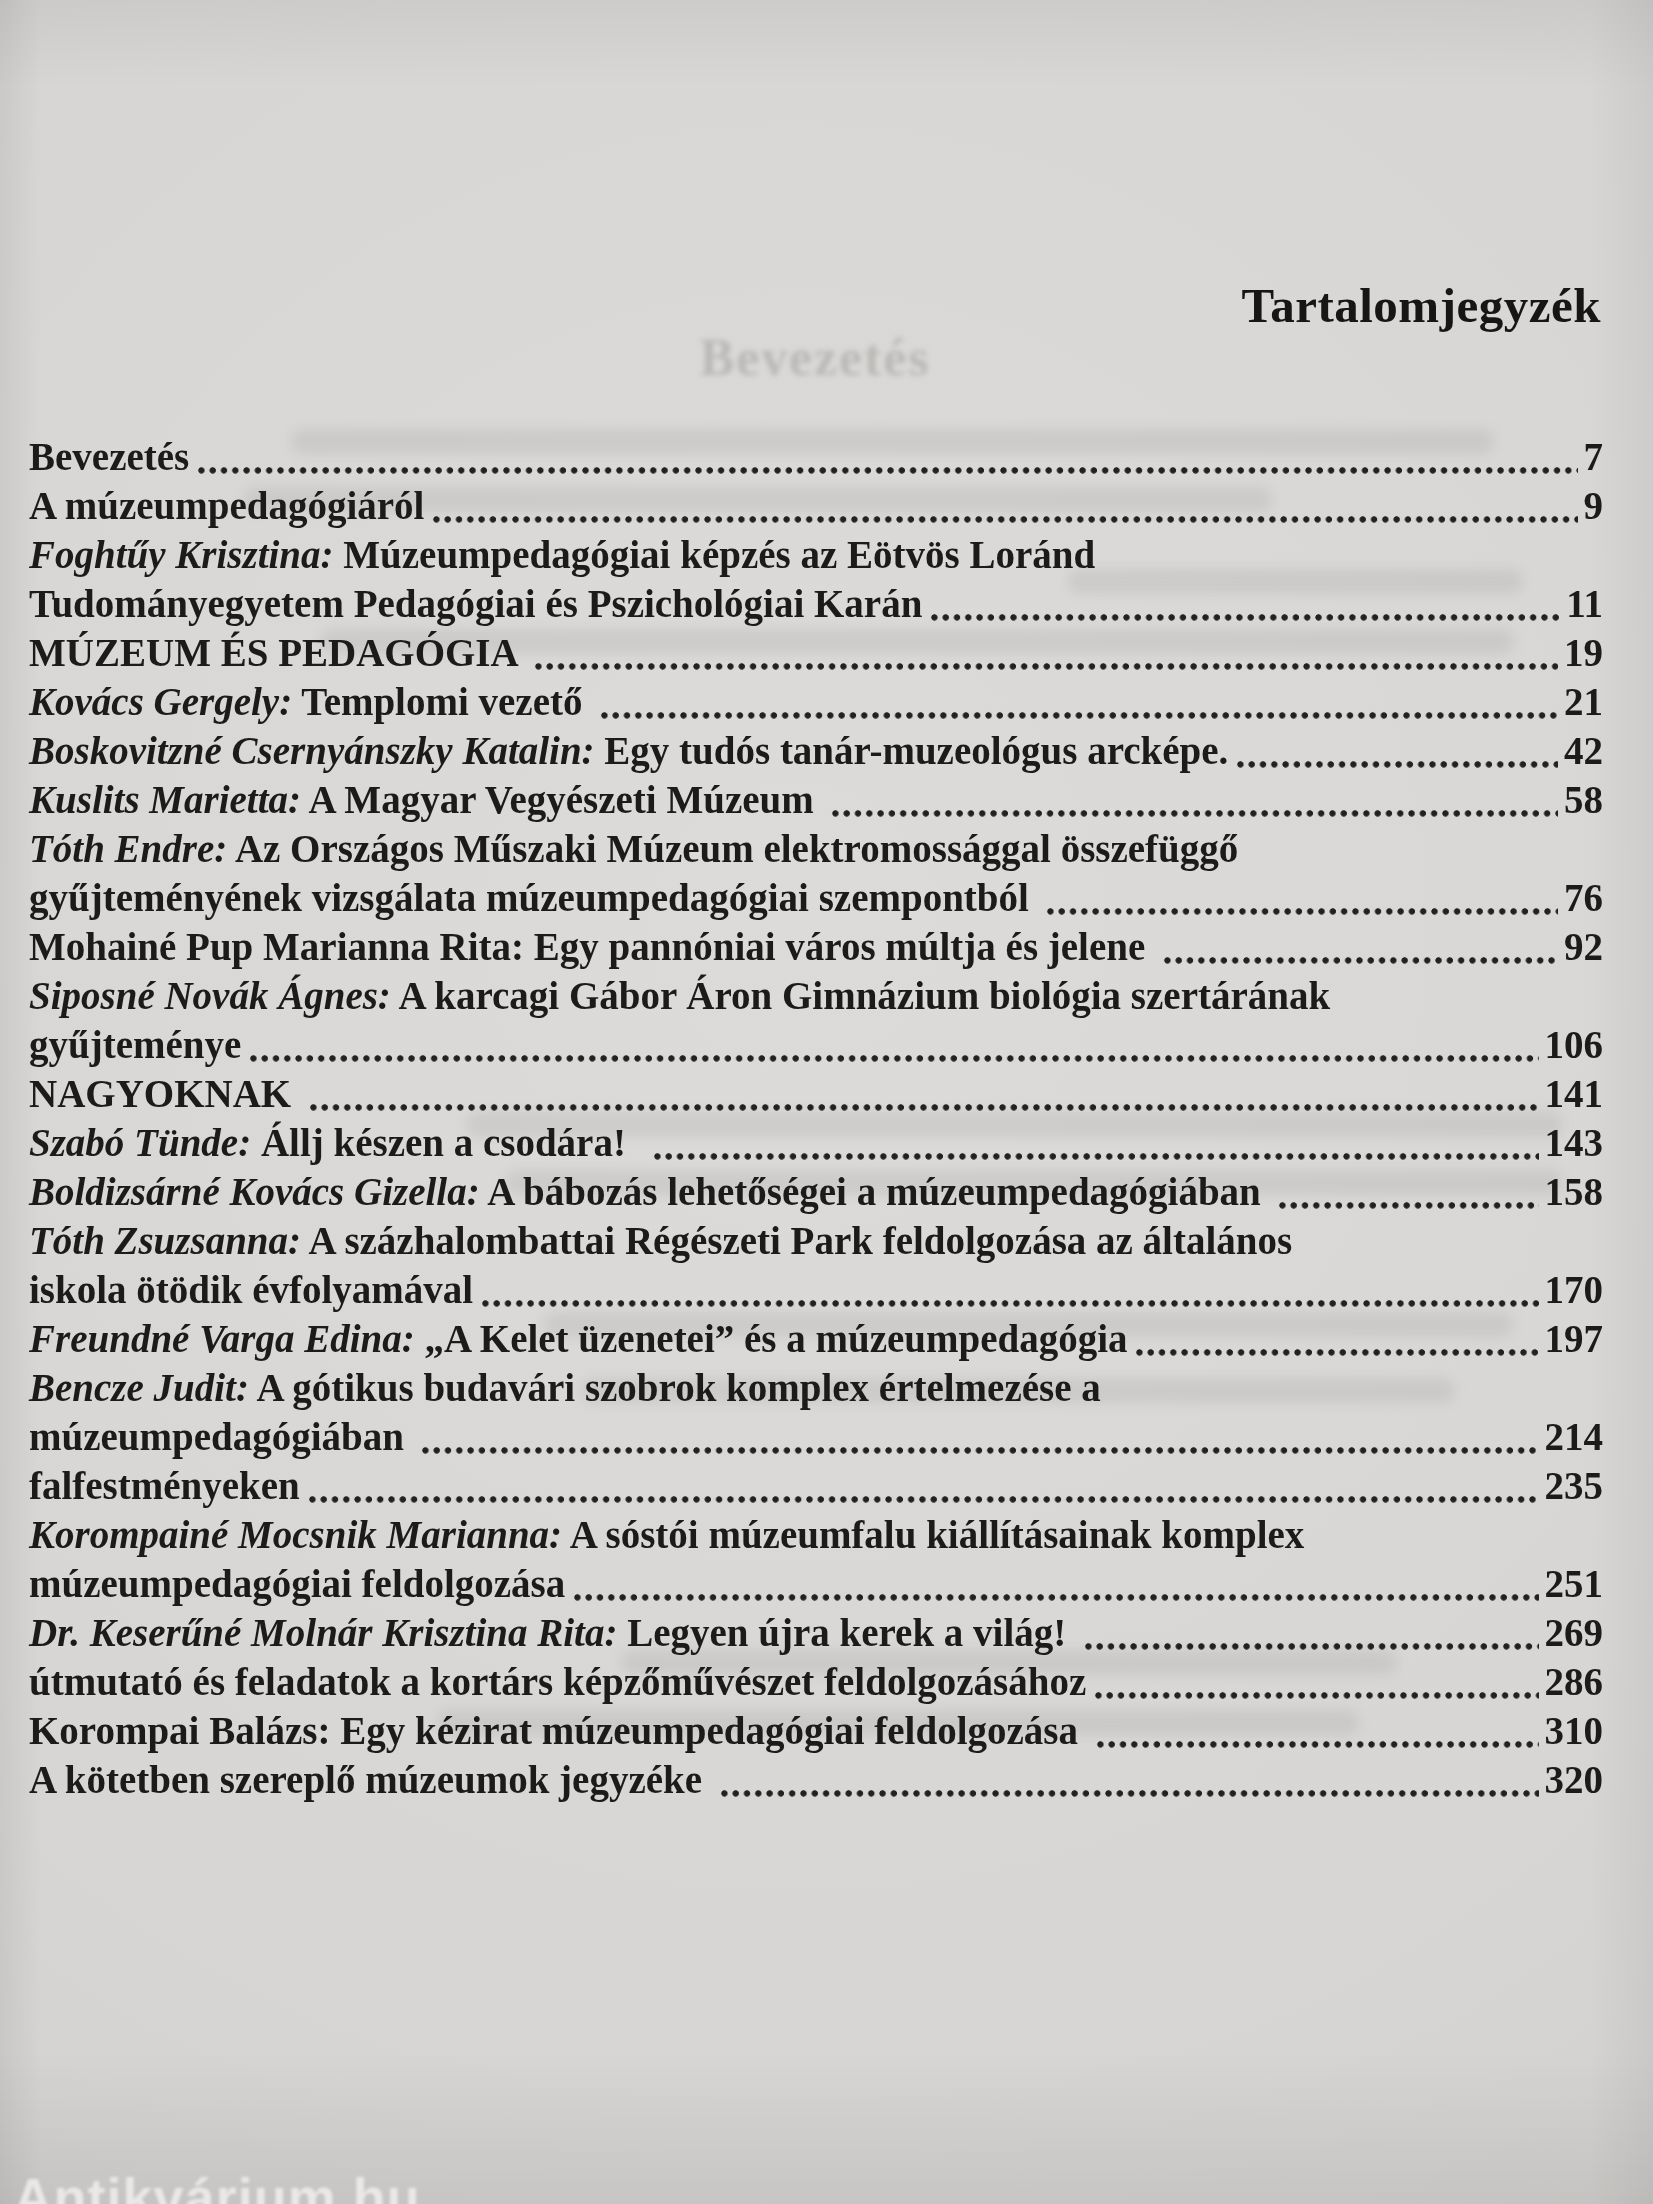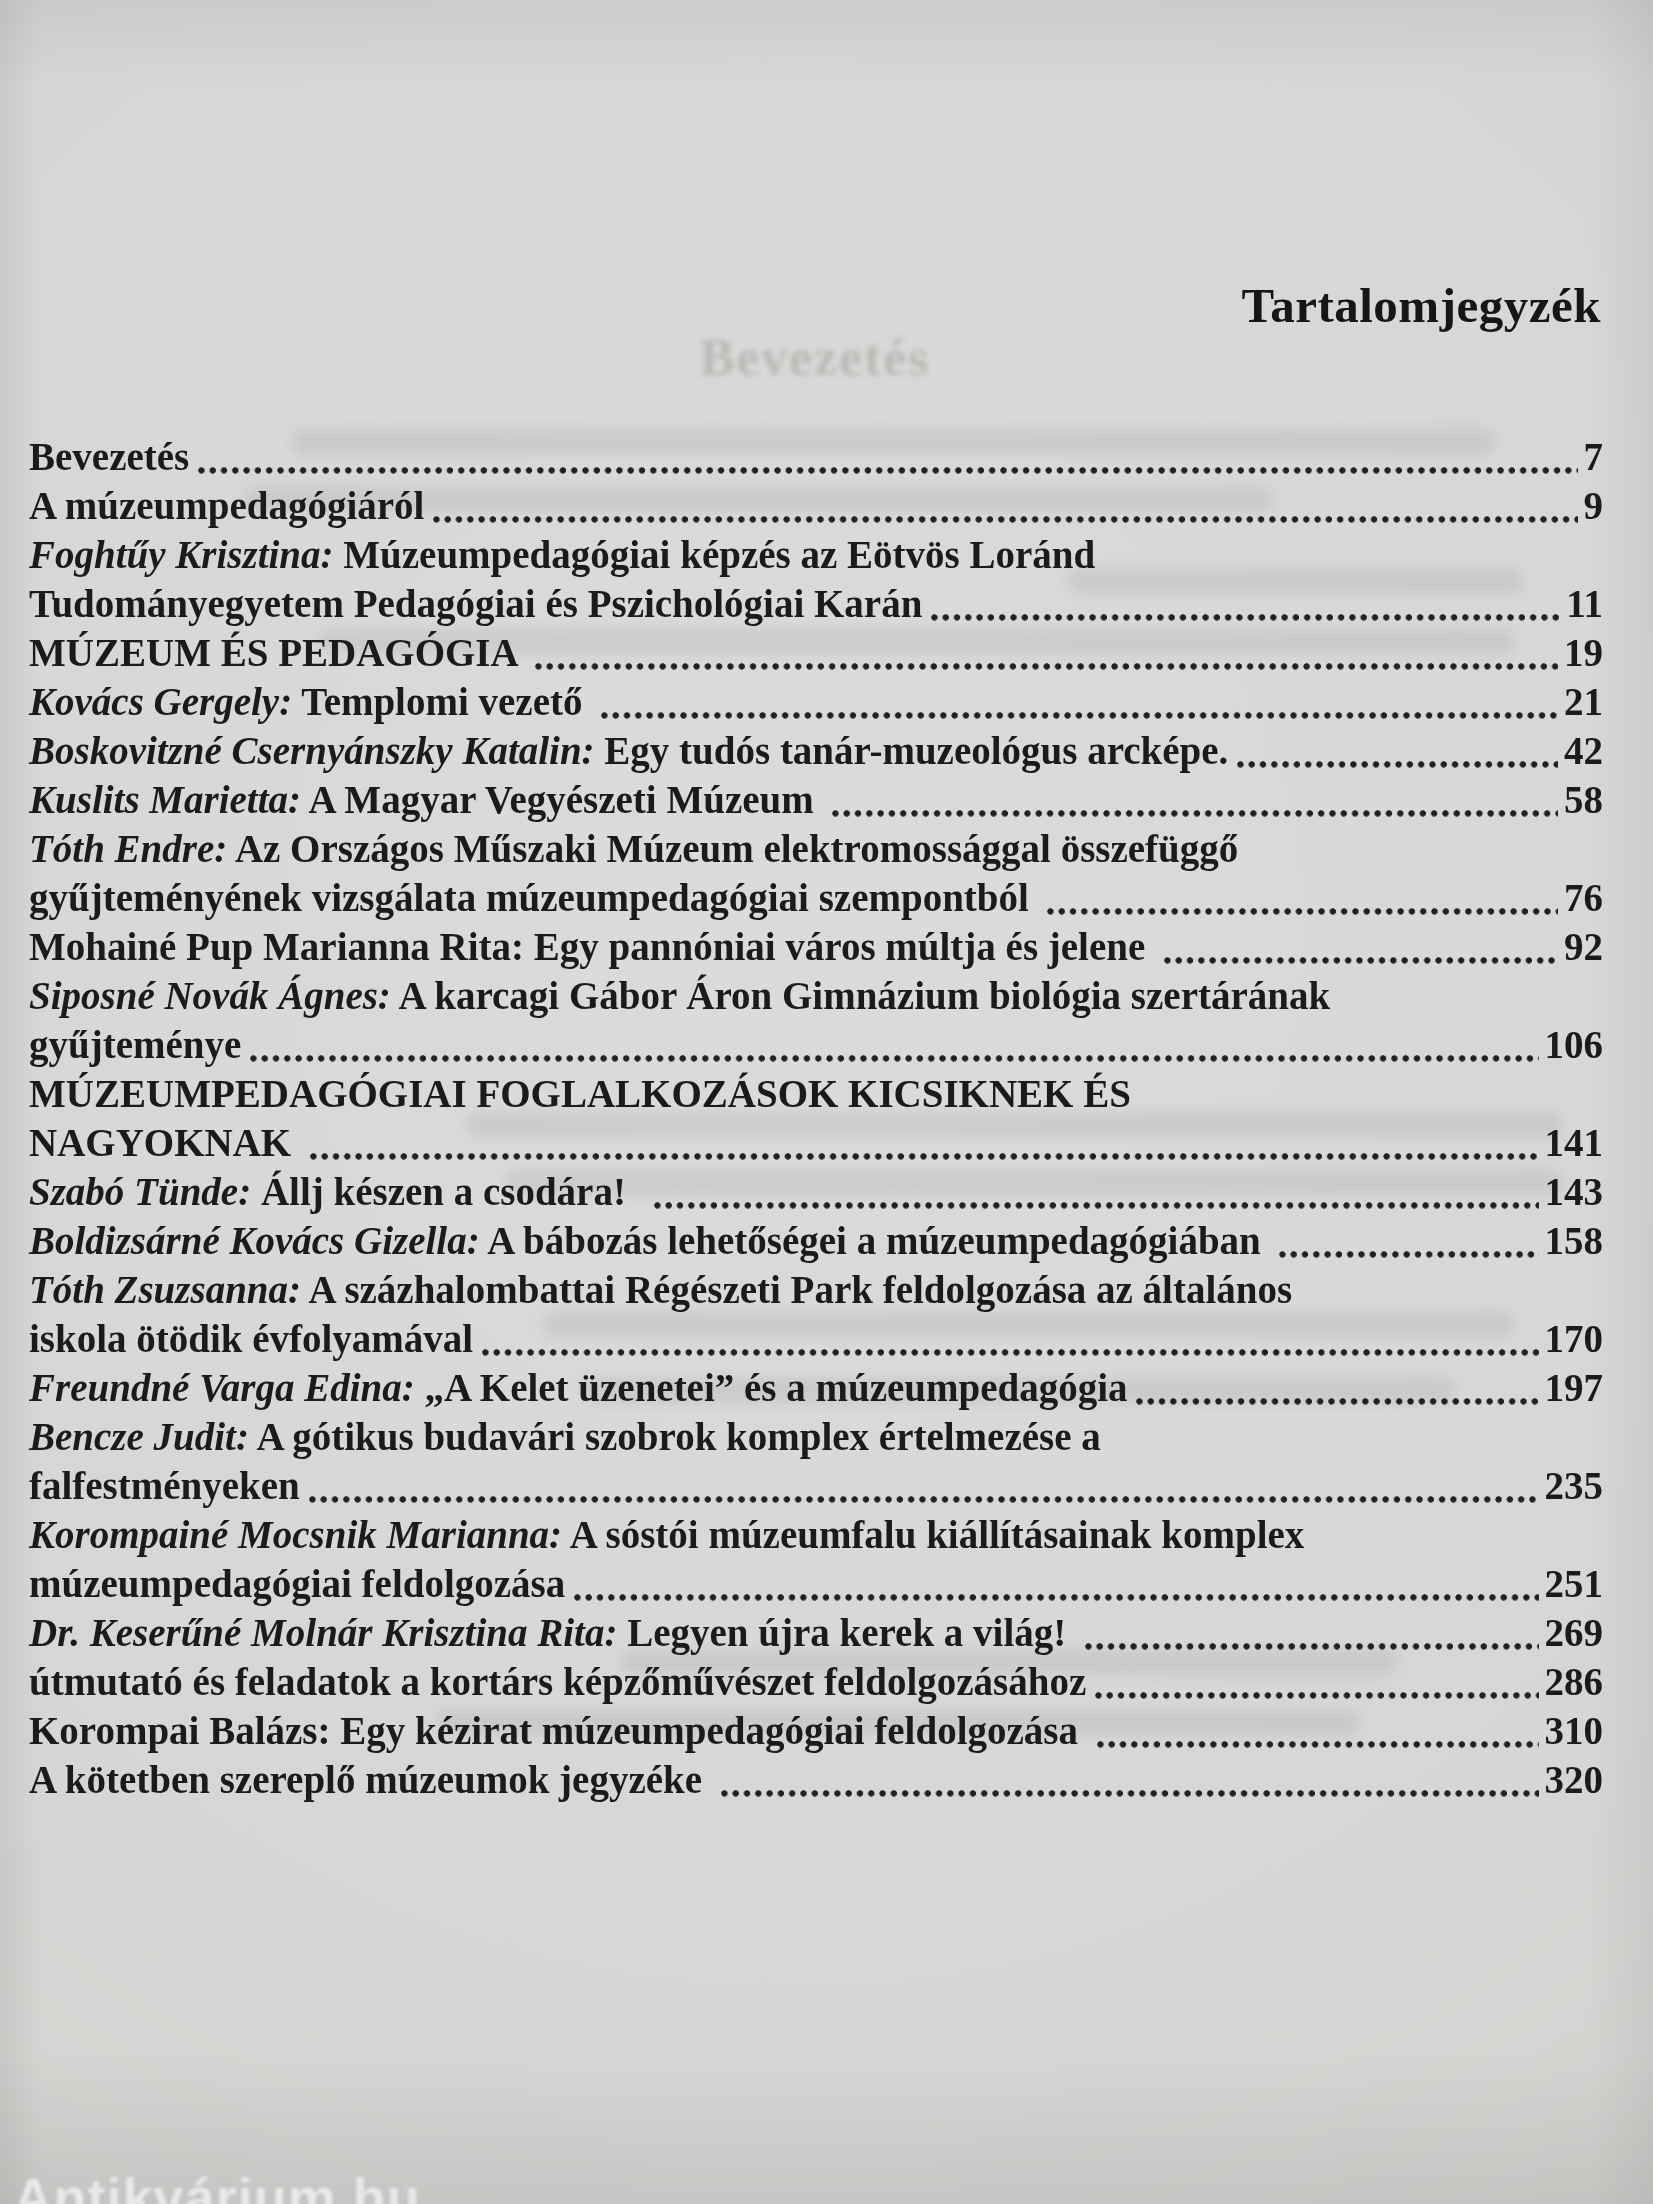--- a/index.html
+++ b/index.html
@@ -109,28 +109,28 @@
     <div class="toc-line"><span class="entry"><span>Tudományegyetem Pedagógiai és Pszichológiai Karán</span></span><span class="leader"></span><span class="pagenum">11</span></div>
     <div class="toc-line"><span class="entry"><span>MÚZEUM ÉS PEDAGÓGIA </span></span><span class="leader"></span><span class="pagenum">19</span></div>
     <div class="toc-line"><span class="entry"><span class="name-italic">Kovács Gergely:</span><span> Templomi vezető </span></span><span class="leader"></span><span class="pagenum">21</span></div>
     <div class="toc-line"><span class="entry"><span class="name-italic">Boskovitzné Csernyánszky Katalin:</span><span> Egy tudós tanár-muzeológus arcképe.</span></span><span class="leader"></span><span class="pagenum">42</span></div>
     <div class="toc-line"><span class="entry"><span class="name-italic">Kuslits Marietta:</span><span> A Magyar Vegyészeti Múzeum </span></span><span class="leader"></span><span class="pagenum">58</span></div>
     <div class="toc-line"><span class="entry"><span class="name-italic">Tóth Endre:</span><span> Az Országos Műszaki Múzeum elektromossággal összefüggő</span></span></div>
     <div class="toc-line"><span class="entry"><span>gyűjteményének vizsgálata múzeumpedagógiai szempontból </span></span><span class="leader"></span><span class="pagenum">76</span></div>
     <div class="toc-line"><span class="entry"><span class="name-upright">Mohainé Pup Marianna Rita:</span><span> Egy pannóniai város múltja és jelene </span></span><span class="leader"></span><span class="pagenum">92</span></div>
     <div class="toc-line"><span class="entry"><span class="name-italic">Siposné Novák Ágnes:</span><span> A karcagi Gábor Áron Gimnázium biológia szertárának</span></span></div>
     <div class="toc-line"><span class="entry"><span>gyűjteménye</span></span><span class="leader"></span><span class="pagenum">106</span></div>
-    <div class="toc-line"><span class="entry"><span>MÚZEUMPEDAGÓGIAI FOGLALKOZÁSOK KICSIKNEK ÉS</span></span></div>
     <div class="toc-line"><span class="entry"><span>NAGYOKNAK </span></span><span class="leader"></span><span class="pagenum">141</span></div>
     <div class="toc-line"><span class="entry"><span class="name-italic">Szabó Tünde:</span><span> Állj készen a csodára!  </span></span><span class="leader"></span><span class="pagenum">143</span></div>
     <div class="toc-line"><span class="entry"><span class="name-italic">Boldizsárné Kovács Gizella:</span><span> A bábozás lehetőségei a múzeumpedagógiában </span></span><span class="leader"></span><span class="pagenum">158</span></div>
     <div class="toc-line"><span class="entry"><span class="name-italic">Tóth Zsuzsanna:</span><span> A százhalombattai Régészeti Park feldolgozása az általános</span></span></div>
     <div class="toc-line"><span class="entry"><span>iskola ötödik évfolyamával</span></span><span class="leader"></span><span class="pagenum">170</span></div>
     <div class="toc-line"><span class="entry"><span class="name-italic">Freundné Varga Edina:</span><span> „A Kelet üzenetei” és a múzeumpedagógia</span></span><span class="leader"></span><span class="pagenum">197</span></div>
     <div class="toc-line"><span class="entry"><span class="name-italic">Bencze Judit:</span><span> A gótikus budavári szobrok komplex értelmezése a</span></span></div>
+    <div class="toc-line"><span class="entry"><span>múzeumpedagógiában </span></span><span class="leader"></span><span class="pagenum">214</span></div>
     <div class="toc-line"><span class="entry"><span>falfestményeken</span></span><span class="leader"></span><span class="pagenum">235</span></div>
     <div class="toc-line"><span class="entry"><span class="name-italic">Korompainé Mocsnik Marianna:</span><span> A sóstói múzeumfalu kiállításainak komplex</span></span></div>
     <div class="toc-line"><span class="entry"><span>múzeumpedagógiai feldolgozása</span></span><span class="leader"></span><span class="pagenum">251</span></div>
     <div class="toc-line"><span class="entry"><span class="name-italic">Dr. Keserűné Molnár Krisztina Rita:</span><span> Legyen újra kerek a világ! </span></span><span class="leader"></span><span class="pagenum">269</span></div>
     <div class="toc-line"><span class="entry"><span>útmutató és feladatok a kortárs képzőművészet feldolgozásához</span></span><span class="leader"></span><span class="pagenum">286</span></div>
     <div class="toc-line"><span class="entry"><span class="name-upright">Korompai Balázs:</span><span> Egy kézirat múzeumpedagógiai feldolgozása </span></span><span class="leader"></span><span class="pagenum">310</span></div>
     <div class="toc-line"><span class="entry"><span>A kötetben szereplő múzeumok jegyzéke </span></span><span class="leader"></span><span class="pagenum">320</span></div>
   </div>
 
 <div class="watermark">Antikvárium.hu</div>

